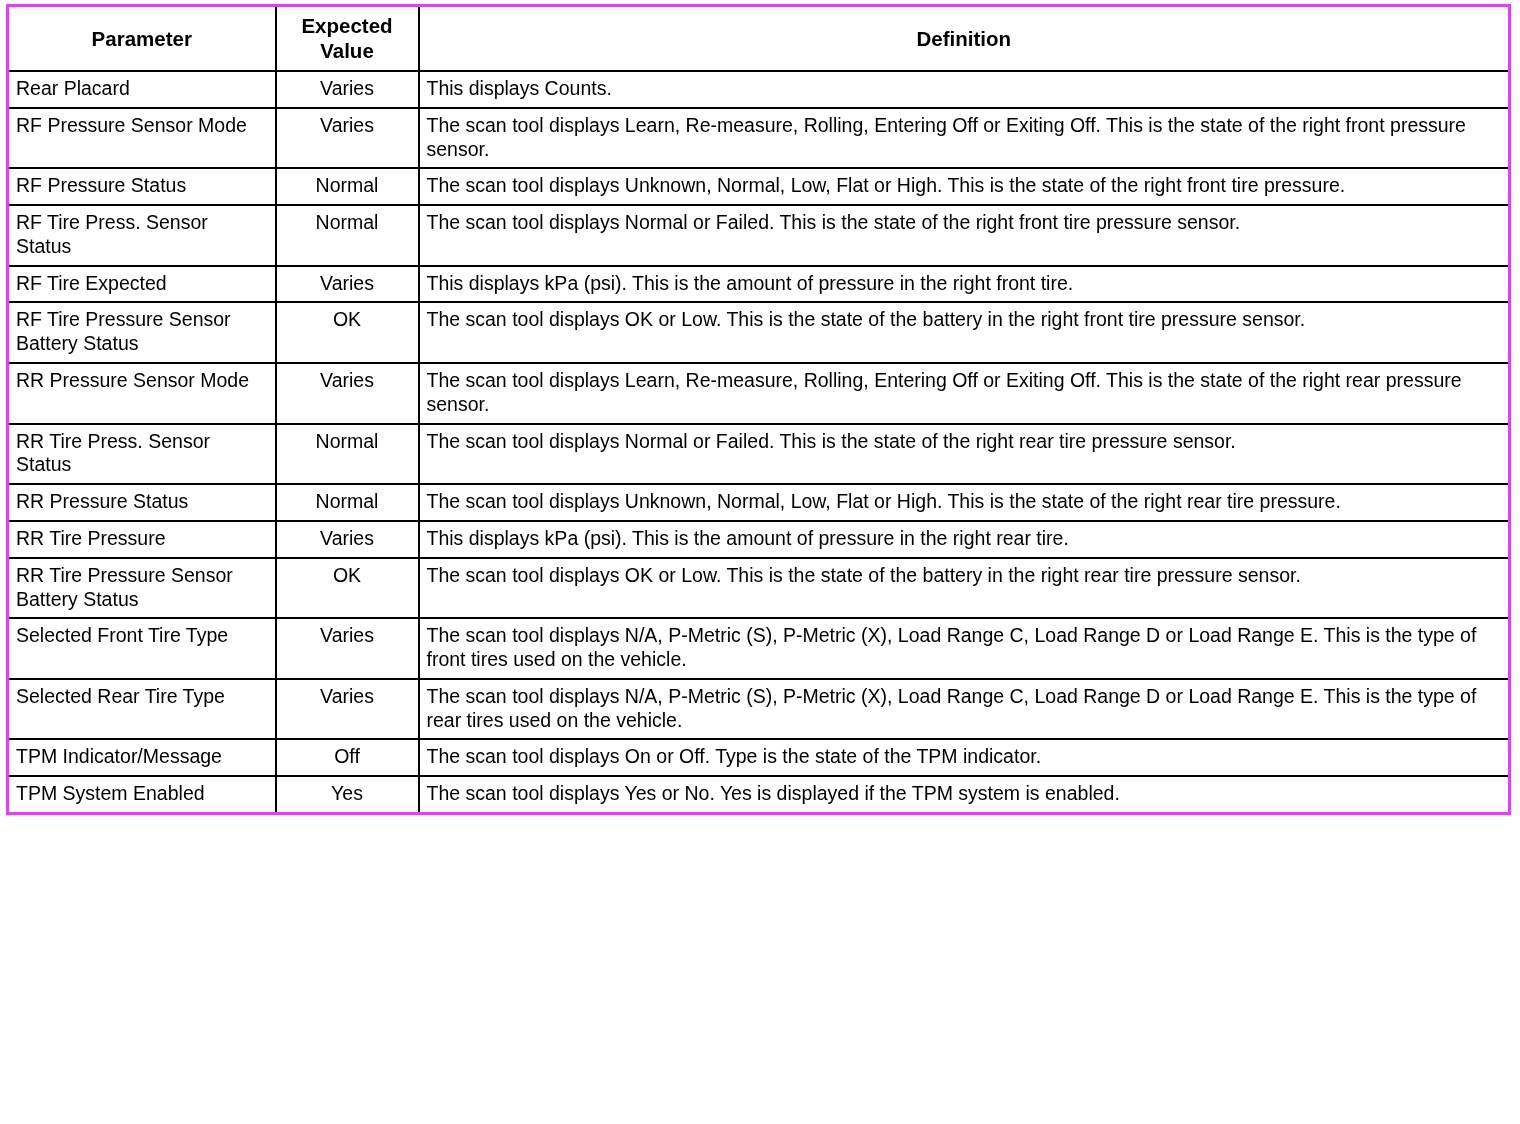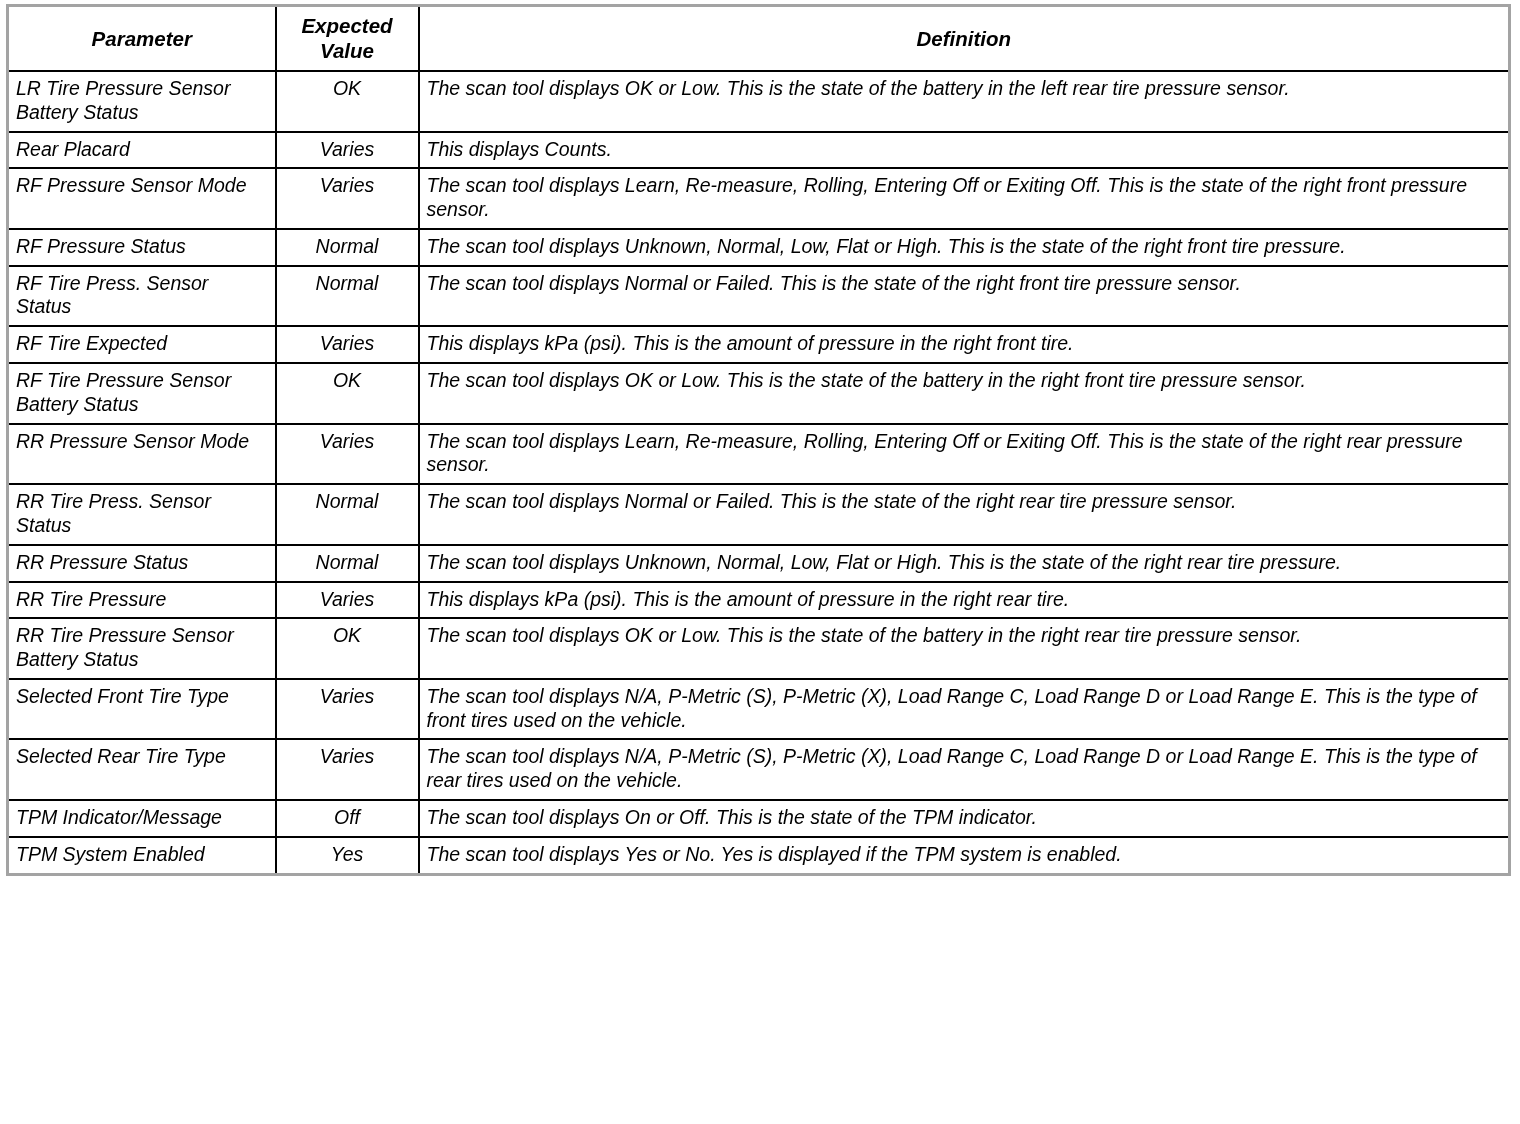--- a/index.html
+++ b/index.html
@@ -16,22 +16,21 @@
   .page {
     width: 1520px;
     height: 1124px;
     box-sizing: border-box;
     padding: 4px 6px 4px 6px;
   }
   table.spec {
     border-collapse: collapse;
     table-layout: fixed;
     width: 1366px;
-    border: 3px solid #a3a3a3;
-    font-style: italic;
+    border: 3px solid #d946ef;
   }
   table.spec col.c-param { width: 268px; }
   table.spec col.c-value { width: 143px; }
   table.spec col.c-def   { width: 1091px; }
 
   table.spec th, table.spec td {
     border: 2px solid #000;
     vertical-align: top;
     font-size: 19.5px;
     line-height: 1.22;
@@ -78,25 +77,20 @@
       <tr>
         <th class="head-param">Parameter</th>
         <th class="head-value">
           <span>Expected</span><br>
           <span>Value</span>
         </th>
         <th class="head-def">Definition</th>
       </tr>
     </thead>
     <tbody id="table-body">
-        <tr>
-          <td class="param">LR Tire Pressure Sensor Battery Status</td>
-          <td class="value">OK</td>
-          <td class="def">The scan tool displays OK or Low. This is the state of the battery in the left rear tire pressure sensor.</td>
-        </tr>
         <tr class="short">
           <td class="param">Rear Placard</td>
           <td class="value">Varies</td>
           <td class="def">This displays Counts.</td>
         </tr>
         <tr>
           <td class="param">RF Pressure Sensor Mode</td>
           <td class="value">Varies</td>
           <td class="def">The scan tool displays Learn, Re-measure, Rolling, Entering Off or Exiting Off. This is the state of the right front pressure sensor.</td>
         </tr>
@@ -151,21 +145,21 @@
           <td class="def">The scan tool displays N/A, P-Metric (S), P-Metric (X), Load Range C, Load Range D or Load Range E. This is the type of front tires used on the vehicle.</td>
         </tr>
         <tr>
           <td class="param">Selected Rear Tire Type</td>
           <td class="value">Varies</td>
           <td class="def">The scan tool displays N/A, P-Metric (S), P-Metric (X), Load Range C, Load Range D or Load Range E. This is the type of rear tires used on the vehicle.</td>
         </tr>
         <tr class="short">
           <td class="param">TPM Indicator/Message</td>
           <td class="value">Off</td>
-          <td class="def">The scan tool displays On or Off. This is the state of the TPM indicator.</td>
+          <td class="def">The scan tool displays On or Off. Type is the state of the TPM indicator.</td>
         </tr>
         <tr class="short">
           <td class="param">TPM System Enabled</td>
           <td class="value">Yes</td>
           <td class="def">The scan tool displays Yes or No. Yes is displayed if the TPM system is enabled.</td>
         </tr>
       </tbody>
   </table>
 </div>
 

